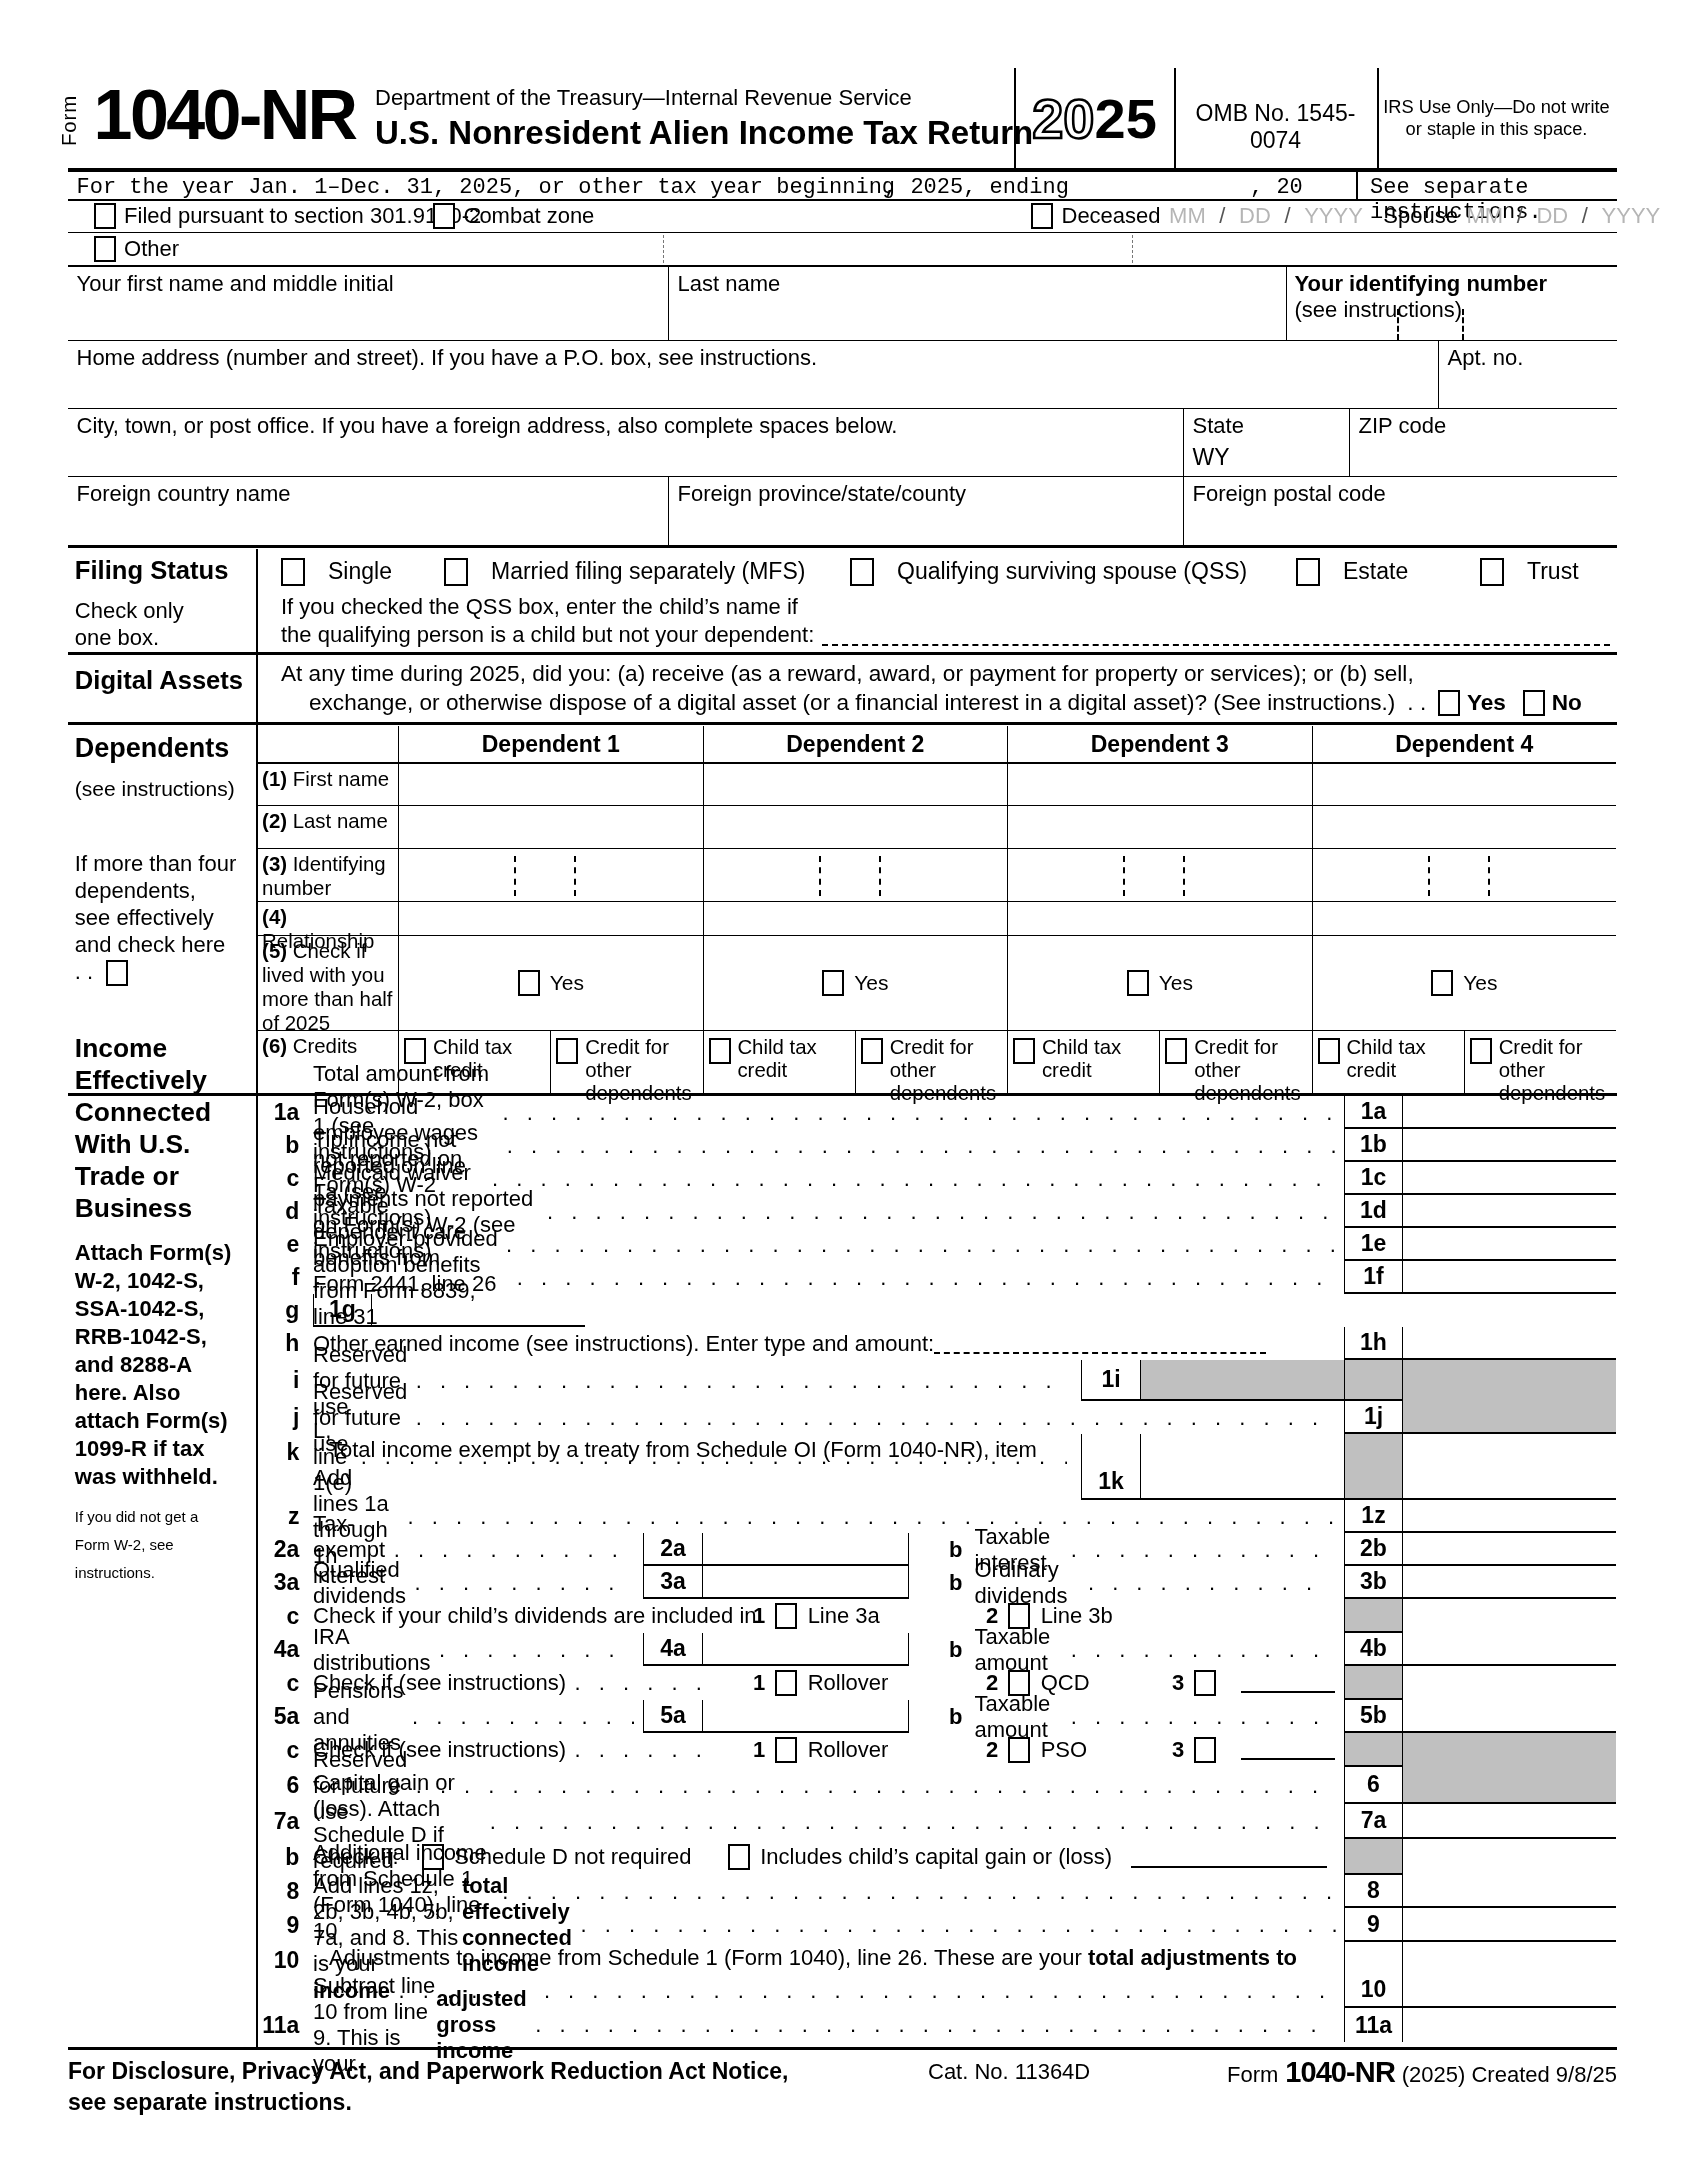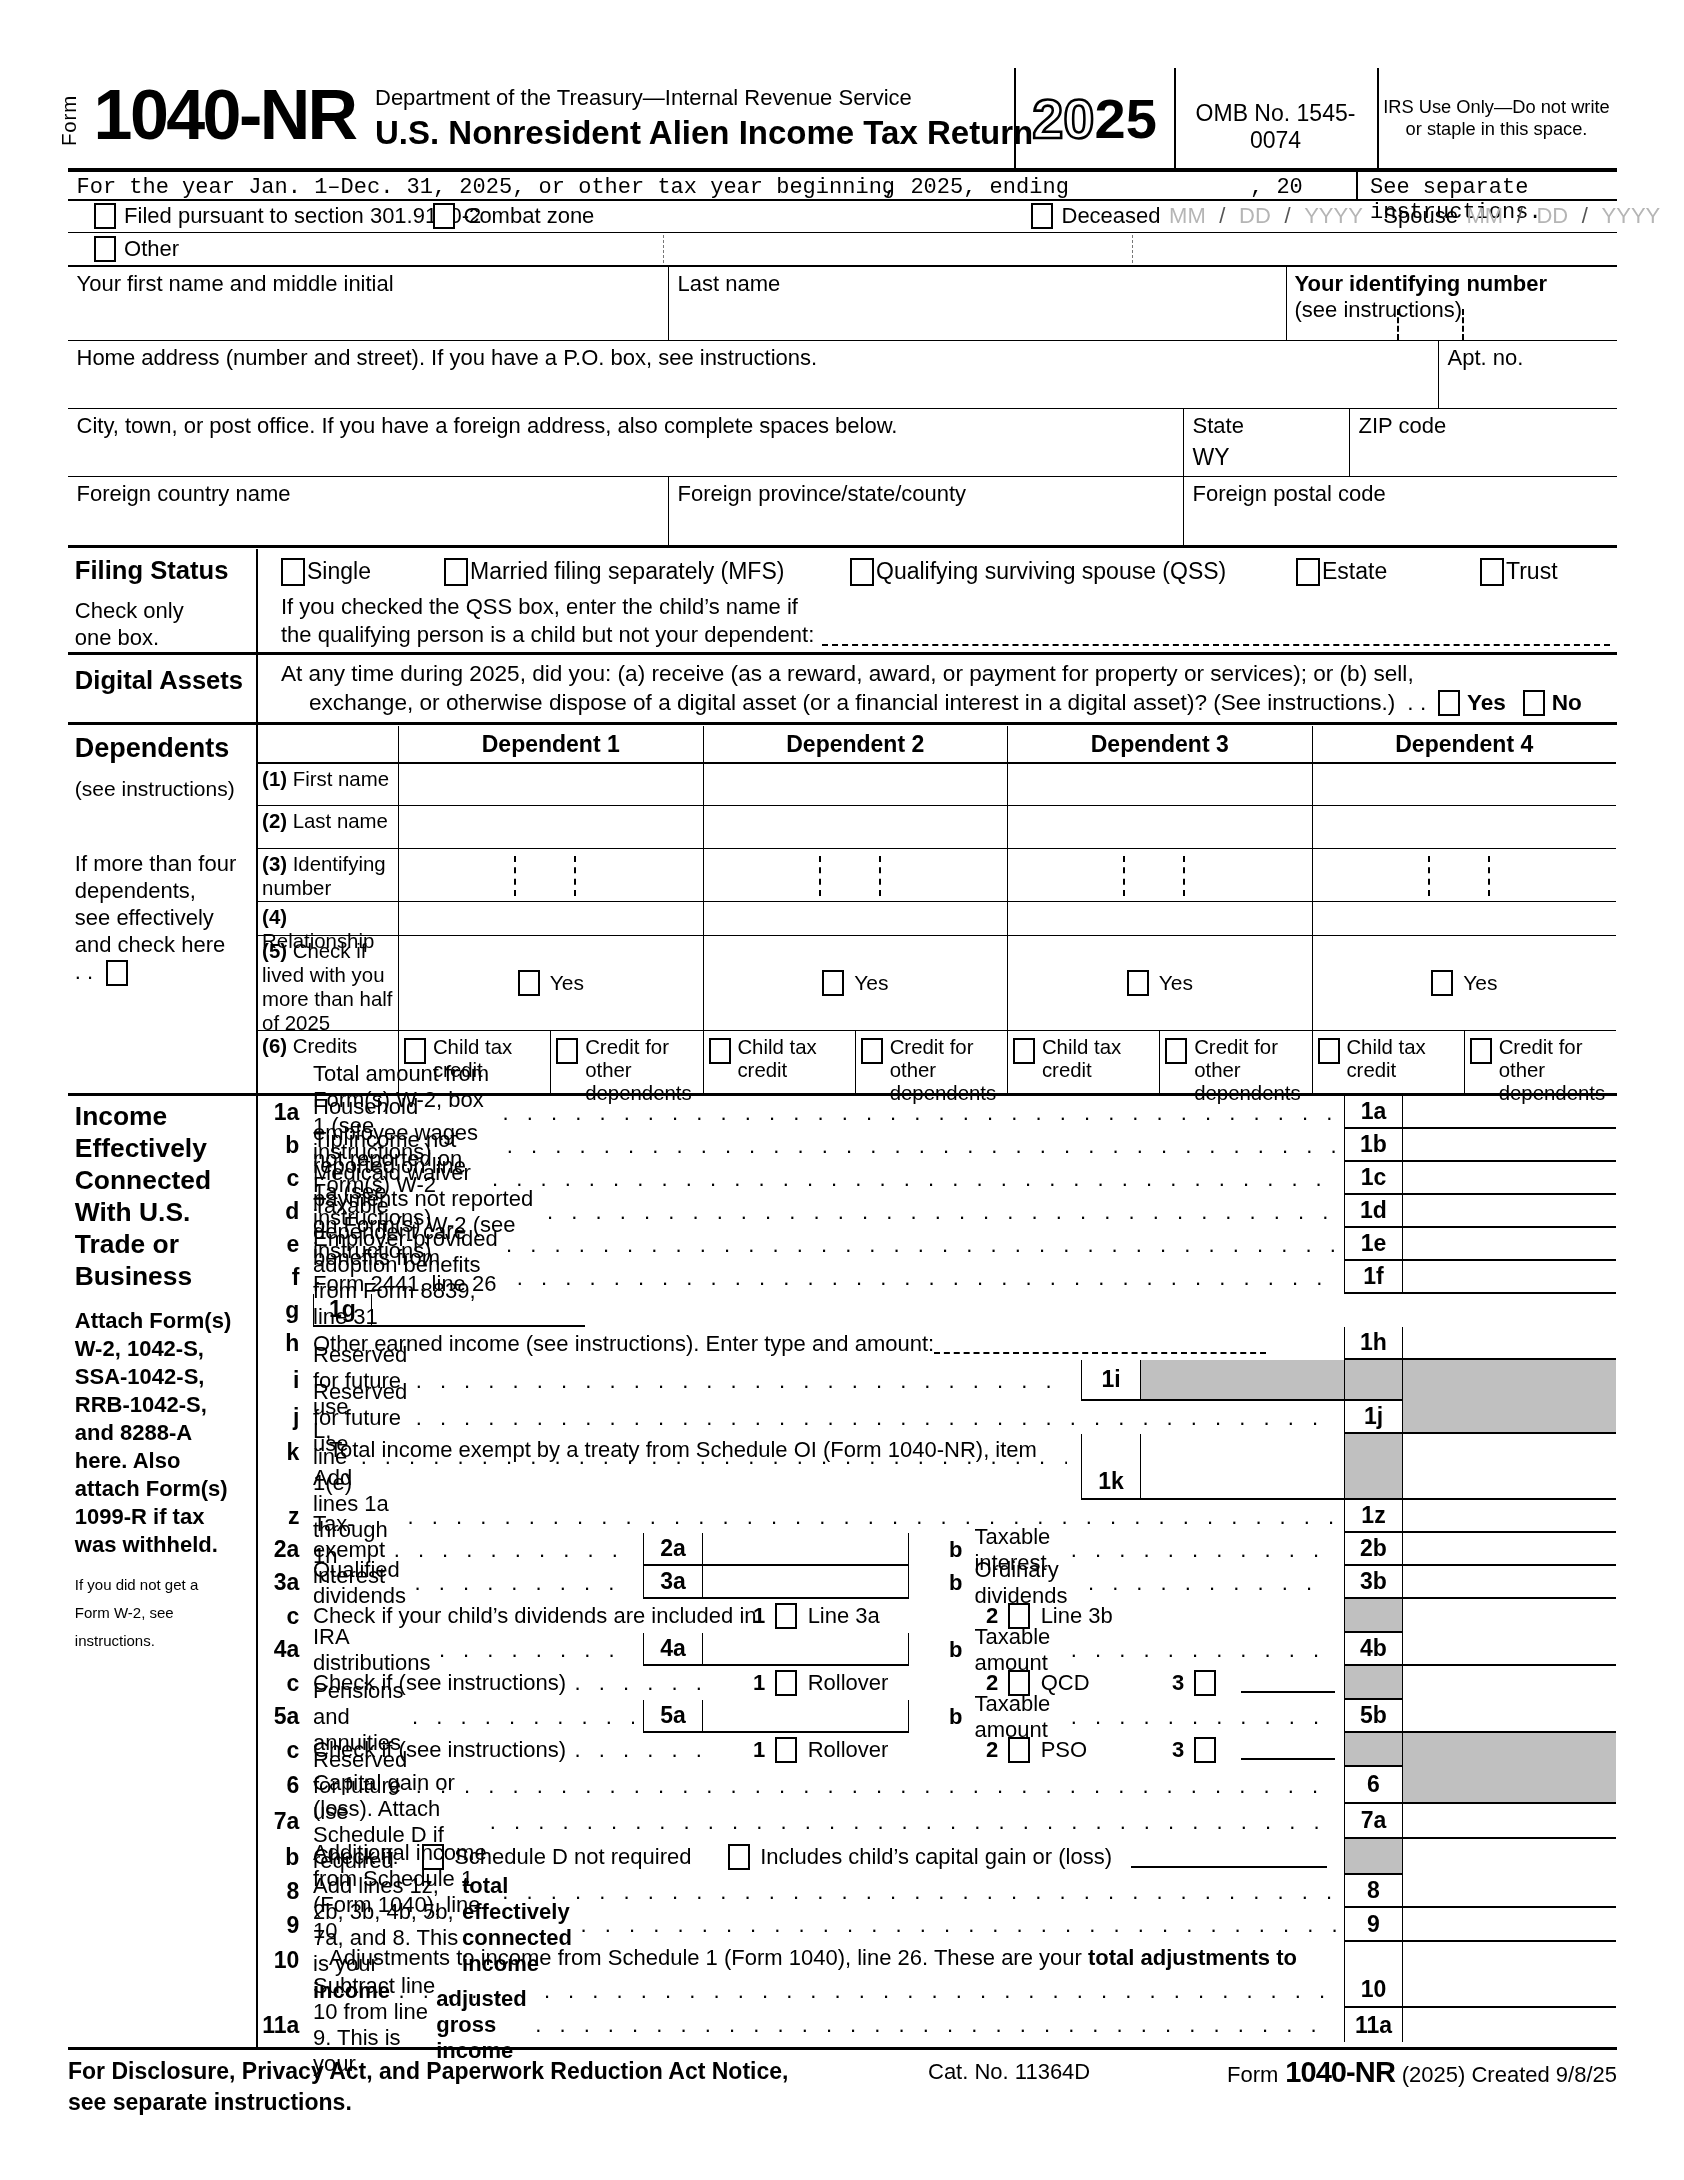--- a/index.html
+++ b/index.html
@@ -46,21 +46,21 @@
   .fcell { position:absolute; top:0; height:100%; padding:4.3px 8.5px; border-right:1.7px solid #000; }
   .fcell.last { border-right:none; }
   .fval { position:absolute; left:8.5px; bottom:5.1px; font-size:23px; }
   .iddash { position:absolute; bottom:0; height:31px; width:0; border-left:2.1px dashed #000; }
 
   
   .side-title { position:absolute; left:6.8px; font-weight:bold; font-size:25.6px; }
   .side-note { position:absolute; left:6.8px; font-size:22px; line-height:27px; }
   #sidebar-divider { position:absolute; left:256px; top:549px; width:1.7px; height:1498px; background:#000; }
 
-  .fs-opt { position:absolute; top:8.5px; display:flex; align-items:center; gap:2px; font-size:23px; }
+  .fs-opt { position:absolute; top:8.5px; display:flex; align-items:center; gap:23px; font-size:23px; }
   #qss-note { position:absolute; left:213px; top:44px; font-size:22px; line-height:28px; }
   #qss-dotline { position:absolute; left:754px; top:95px; width:788px; border-bottom:2.1px dashed #000; }
 
   .da-line { position:absolute; left:213px; font-size:22.6px; }
   #da-line2 { display:flex; align-items:center; width:1336px;margin-left:28px; }
 
   
   #dep-table { position:absolute; left:257px; top:726px; width:1359px; height:367px; font-size:21px; }
   .drow { display:flex; border-top:1.7px solid #000; }
   .drow:first-child { border-top:none; }
@@ -357,21 +357,21 @@
       <div class="credhalf">
           <span class="cb sm"></span>
           <span>Credit for other dependents</span>
         </div>
     </div>
   </div>
 </div>
 
 <div class="thick" style="top:1093px"></div>
 
-<div class="abs" style="left:68px; top:1100px; width:186px;">
+<div class="abs" style="left:68px; top:1032px; width:186px;">
   <div style="font-weight:bold; font-size:26.4px; line-height:32px; width:175px; padding-left:6.8px">Income Effectively Connected With U.S. Trade or Business</div>
   <div style="font-weight:bold; font-size:22px; line-height:28px; width:181px; padding-left:6.8px; margin-top:15.3px">Attach Form(s) W-2, 1042-S, SSA-1042-S, RRB-1042-S, and 8288-A here. Also attach Form(s) 1099-R if tax was withheld.</div>
   <div style="font-size:15px; line-height:28px; width:162px; padding-left:6.8px; margin-top:12px">If you did not get a Form W-2, see instructions.</div>
 </div>
 
 <div id="inc-lines">
 
   <div class="irow h39">
     <div class="lno">1a</div>
     <div class="zone">

